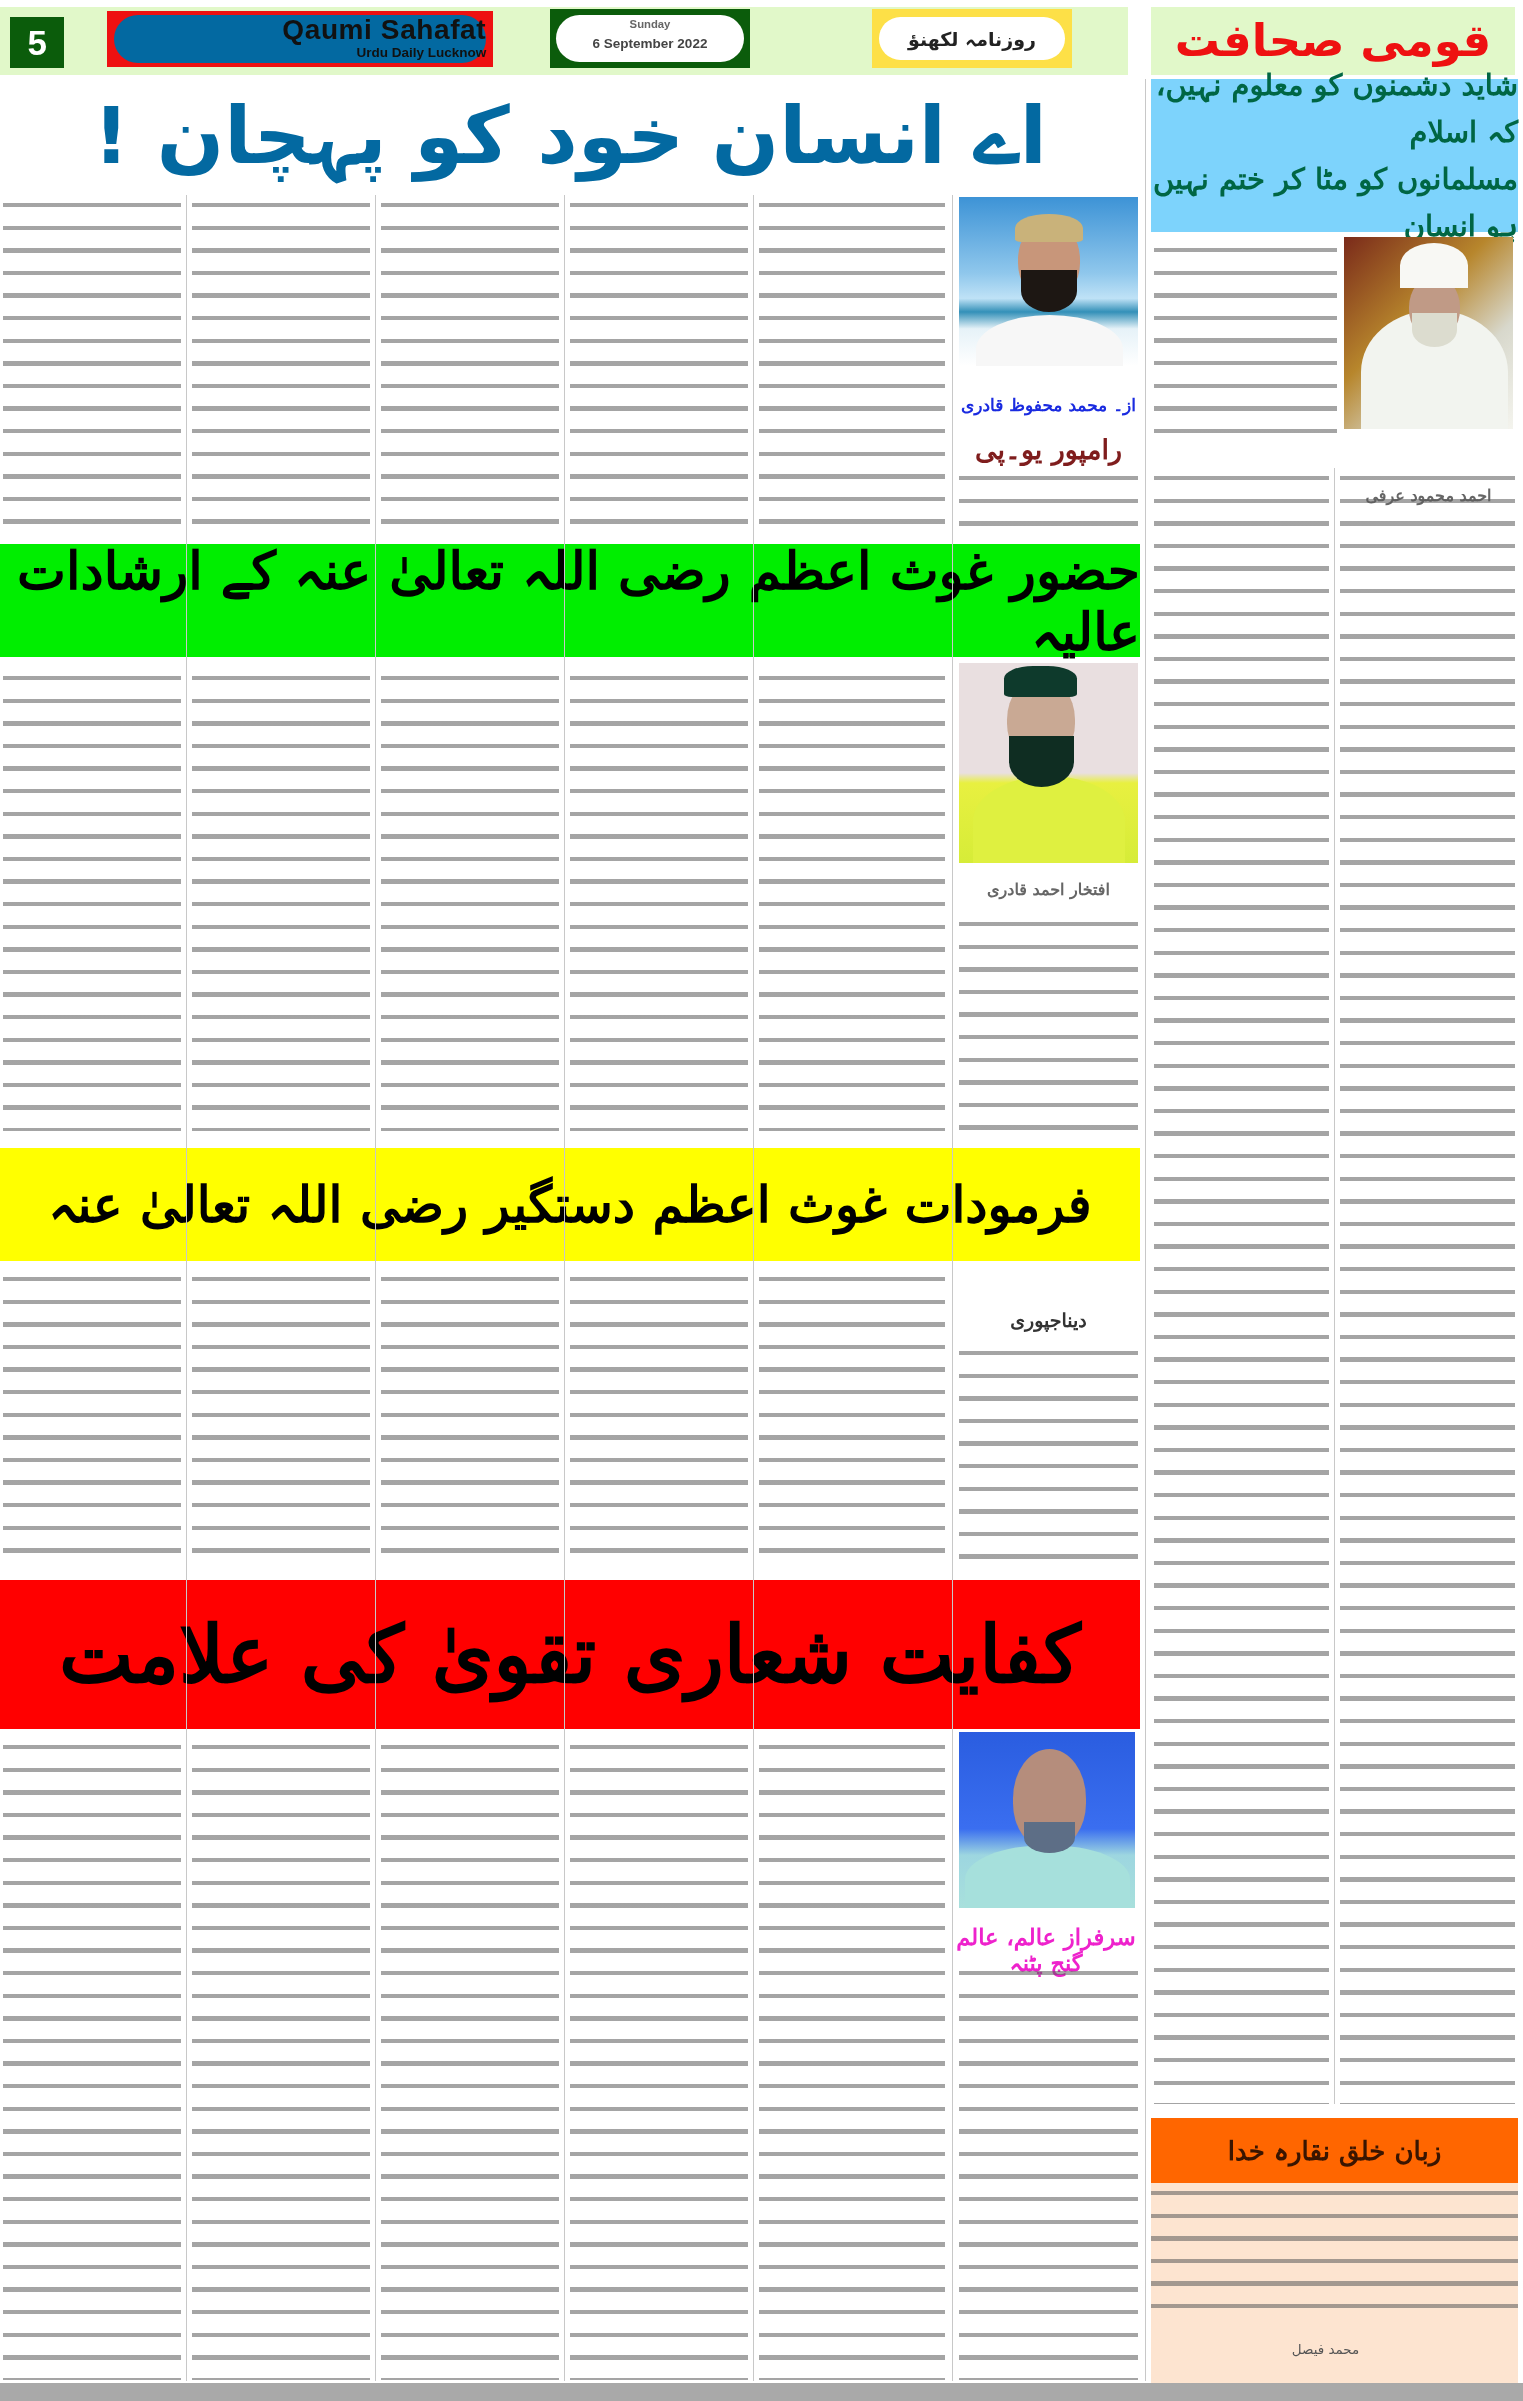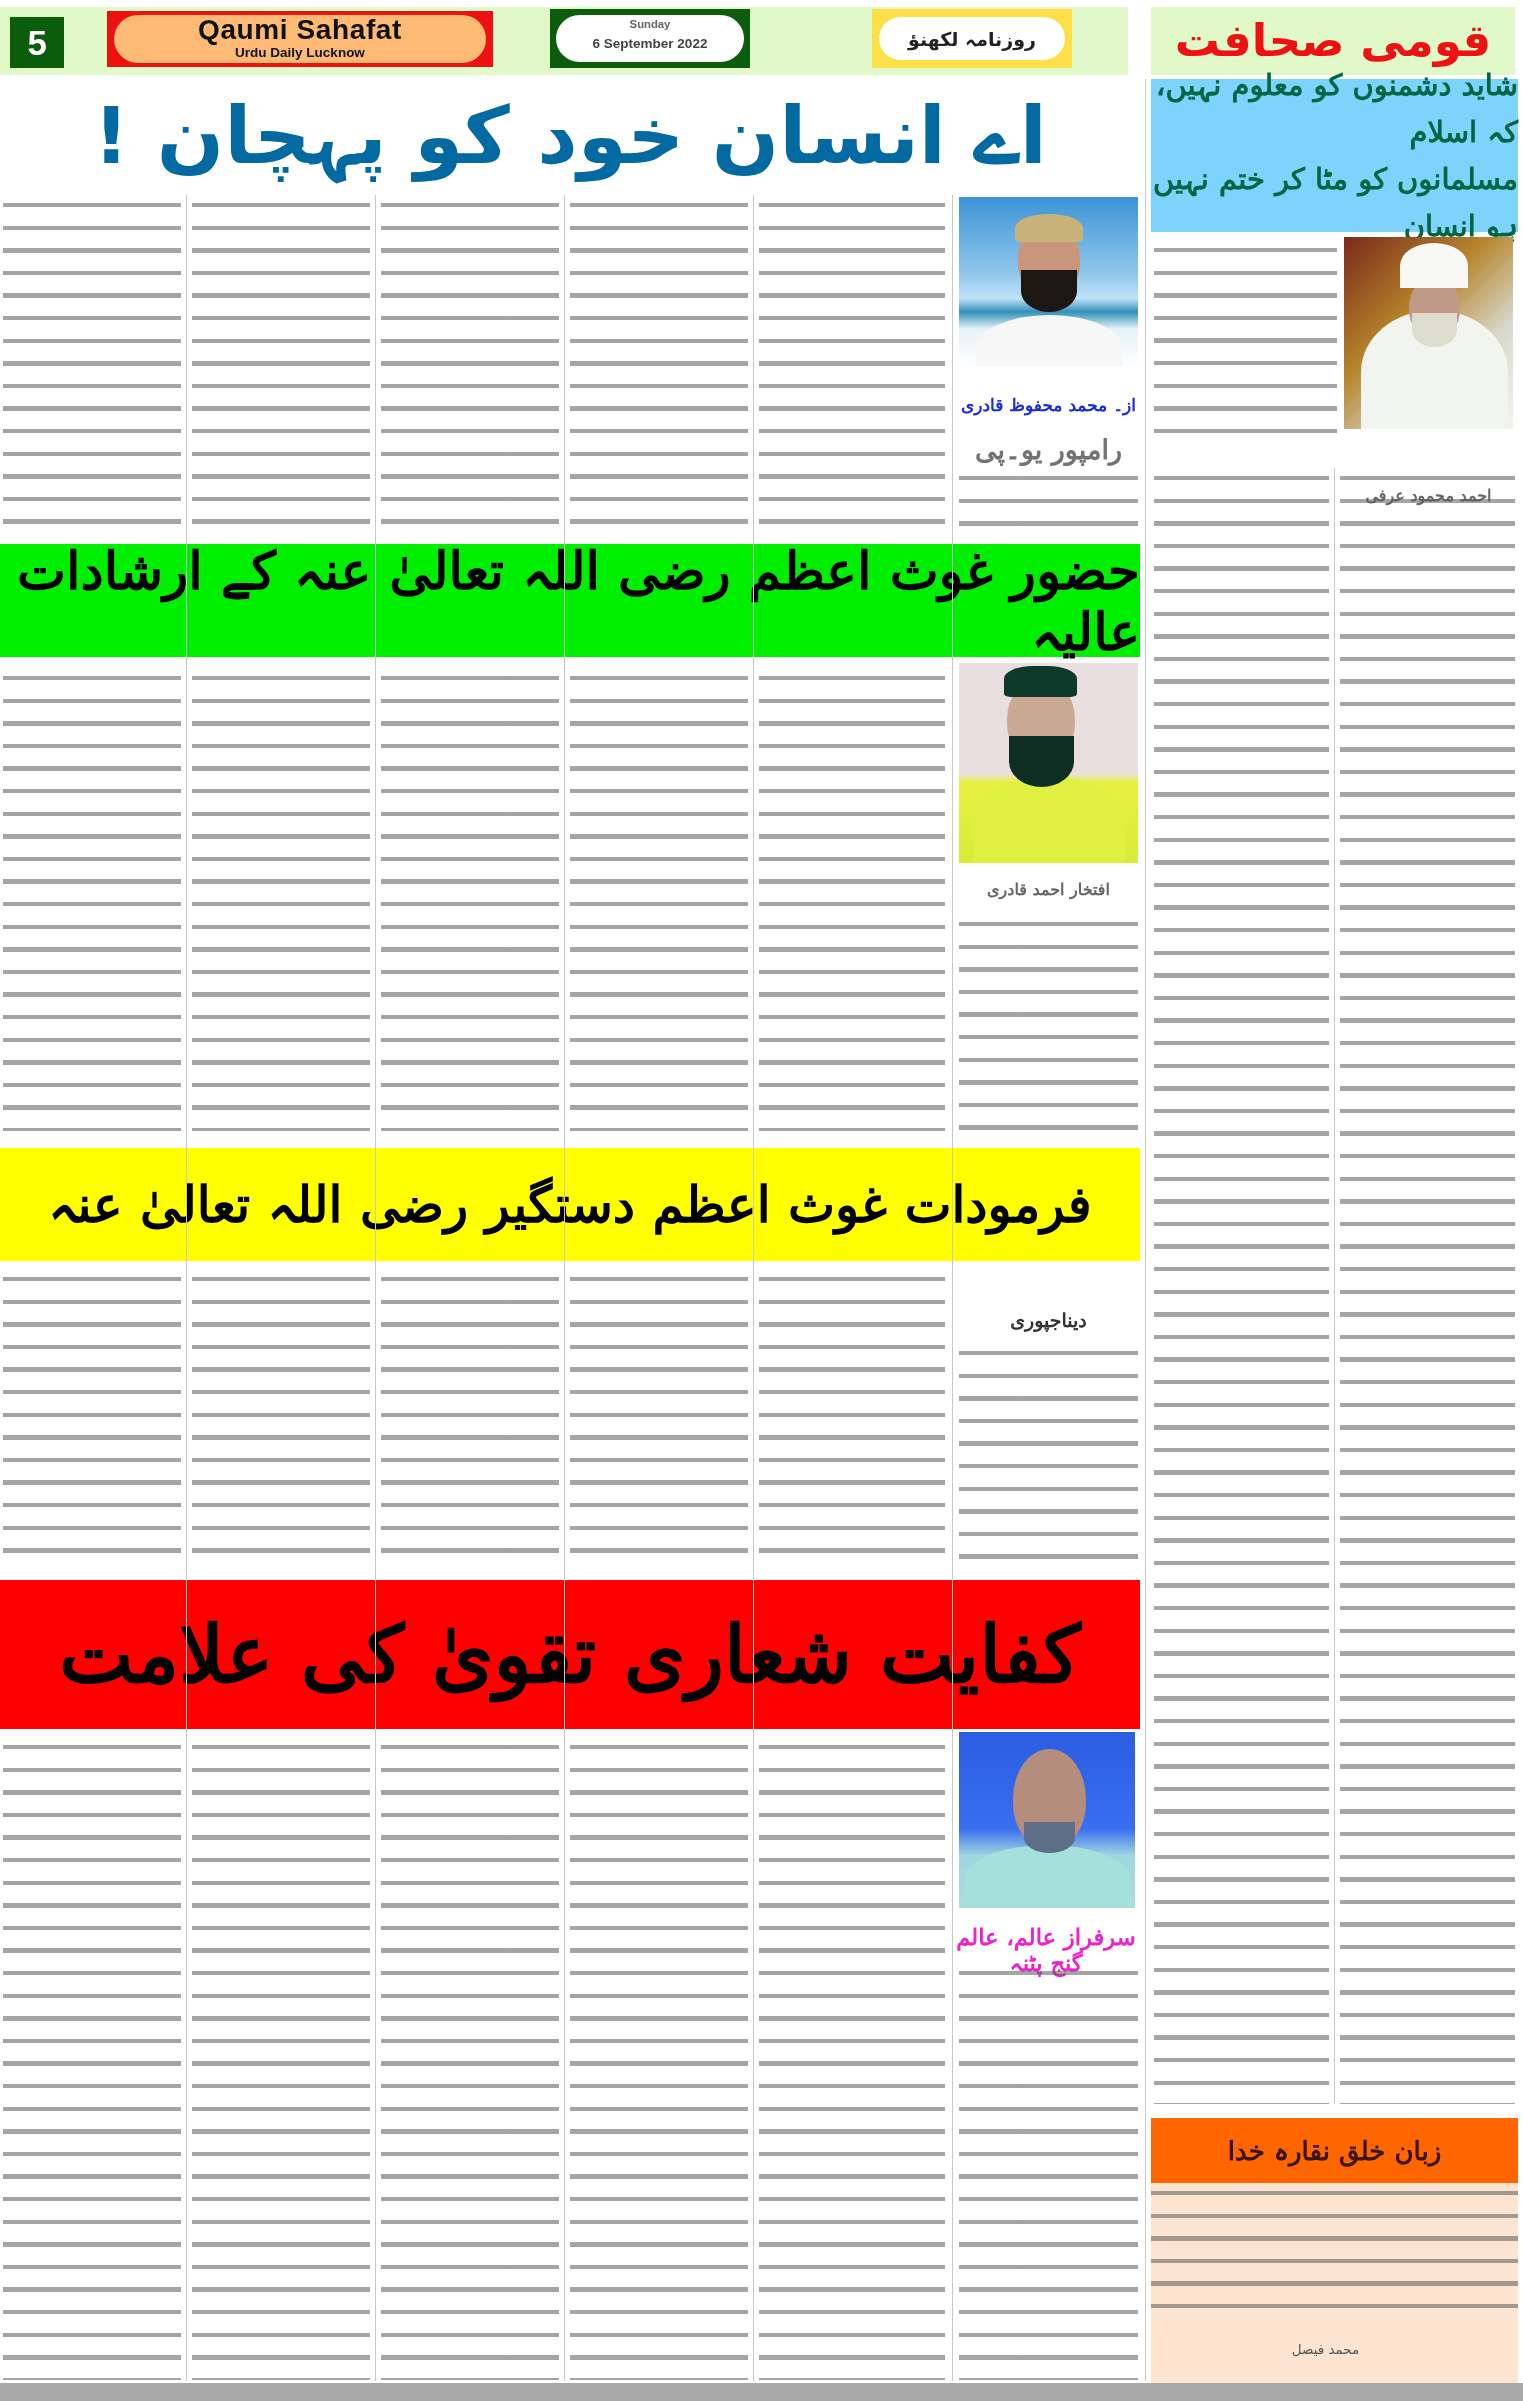--- a/index.html
+++ b/index.html
@@ -7,21 +7,21 @@
   body { position: relative; font-family: "DejaVu Sans", sans-serif; }
 
   .abs { position: absolute; }
 
   
   .masthead { left: 0; top: 6.8px; width: 1128px; height: 68px; background: #e1f8c9; }
   .masthead-right { left: 1151px; top: 6.8px; width: 364px; height: 68px; background: #e1f8c9; }
   .page-num { left: 10.2px; top: 17px; width: 54px; height: 51px; background: #0b5c0b; color: #fff;
     font: bold 35px "Liberation Sans", sans-serif; display:flex; align-items:center; justify-content:center; }
   .logo-box { left: 107px; top: 11.3px; width: 386px; height: 56px; background: #ee1111; padding: 4px 6.8px; }
-  .logo-inner { width: 100%; height: 100%; background: #fdba74; border-radius: 28px; text-align: center; }
+  .logo-inner { width: 100%; height: 100%; background: #0369a1; border-radius: 28px; text-align: right; }
   .logo-title { font: 900 28px "Liberation Sans", sans-serif; color: #111; line-height: 30.5px; letter-spacing: 0.6px; }
   .logo-sub { font: bold 13.5px "Liberation Sans", sans-serif; color: #111; line-height: 14.7px; }
   .date-box { left: 550px; top: 9px; width: 200px; height: 59px; background: #0b5c0b; padding: 5.6px 5.6px; }
   .date-inner { width: 100%; height: 100%; background: #fff; border-radius: 24px; text-align: center; color: #555; }
   .date-day { font: bold 11.3px "Liberation Sans", sans-serif; line-height: 19px; color:#666; }
   .date-full { font: bold 13.5px "Liberation Sans", sans-serif; line-height: 20.3px; color:#444; }
   .roznama-box { left: 872px; top: 9px; width: 200px; height: 59px; background: #fde047; padding: 8px 6.8px; }
   .roznama-inner { width: 100%; height: 100%; background: #fff; border-radius: 21.4px; display:flex; align-items:center; justify-content:center;
     font: bold 19px "DejaVu Sans", sans-serif; color: #222; direction: rtl; }
   .urdu-title { left: 1151px; top: 6.8px; width: 364px; height: 68px; display:flex; align-items:center; justify-content:center;
@@ -51,21 +51,21 @@
     background: linear-gradient(135deg, #7a2a1a 0%, #b7862c 40%, #d8d8cc 70%, #f4f4ee 100%); }
   .photo-yellow { left: 959px; top: 663px; width: 179px; height: 200px;
     background: linear-gradient(180deg, #e9dfe0 0%, #e9dfe0 55%, #e8f040 60%, #d6ec38 100%); }
   .photo-blue { left: 959px; top: 1732px; width: 176px; height: 176px;
     background: linear-gradient(180deg, #2a5de0 0%, #3a6ef0 55%, #9dd6e0 70%, #a8e0dc 100%); }
   .face { position:absolute; border-radius: 50% 50% 45% 45%; }
   .body-shape { position:absolute; border-radius: 50% 50% 0 0; }
 
   .byline { direction: rtl; text-align: center; font-weight: bold; font-family: "DejaVu Serif", serif; }
   .byline-blue-1 { left: 959px; top: 395px; width: 179px; font-size: 17px; color: #1a2be0; }
-  .byline-blue-2 { left: 959px; top: 434px; width: 179px; font-size: 27px; color: #737373; }
+  .byline-blue-2 { left: 959px; top: 434px; width: 179px; font-size: 27px; color: #7f1d1d; }
   .byline-gray { color: #666; font-size: 16px; }
   .byline-magenta { left: 953px; top: 1924px; width: 186px; font-size: 22.6px; color: #ee22cc; }
 
   
   .col { position: absolute; background-image: repeating-linear-gradient(180deg, transparent 0 8px, rgba(90,90,90,0.55) 8px 12.4px, transparent 12.4px 22.6px); }
   .divider-v { position:absolute; width: 1.1px; background: #c8c8c8; }
   .footer-bar { left: 0; top: 2383px; width: 1523px; height: 18px; background: #a9a9a9; }
 </style>
 </head>
 <body>

